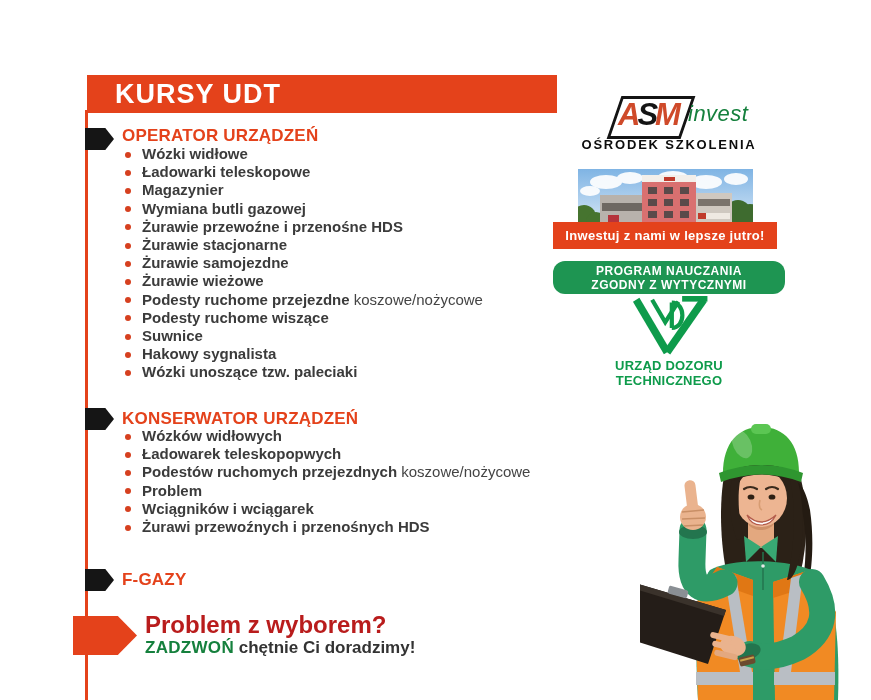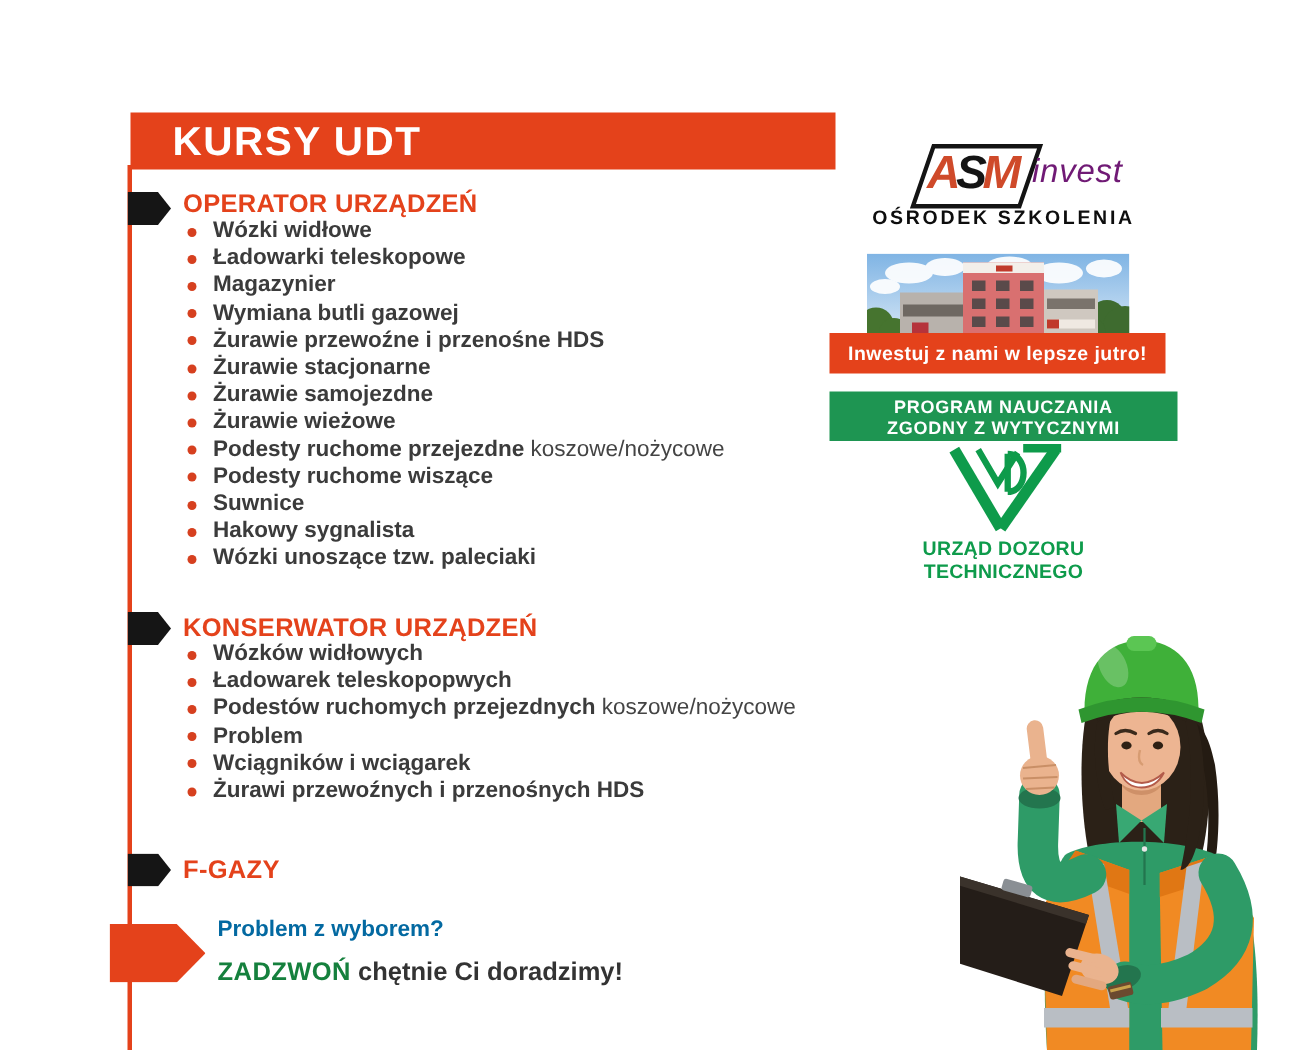--- a/index.html
+++ b/index.html
@@ -22,42 +22,42 @@
   .course-list{left:122px;margin:0;padding:0;list-style:none;}
   .course-list li{position:relative;padding-left:20px;font-size:15px;line-height:18.2px;
                   font-weight:bold;color:#3b3b3b;white-space:nowrap;}
   .course-list li::before{content:'';position:absolute;left:3px;top:6.5px;width:6px;height:6px;
                   border-radius:50%;background:#D6401F;}
   .item-light{font-weight:normal;color:#444;}
 
   
   .cta-arrow{left:73px;top:616px;width:64px;height:39px;background:#E4421B;
              clip-path:polygon(0 0,70% 0,100% 50%,70% 100%,0 100%);}
-  .cta-question{left:145px;top:611px;font-size:15px;font-weight:bold;color:#0369a1;}
+  .cta-question{left:145px;top:611px;font-size:24px;font-weight:bold;color:#b91c1c;}
   .cta-line2{left:145px;top:638px;font-size:17px;font-weight:bold;color:#333;}
   .cta-highlight{color:#15803d;letter-spacing:.3px;}
 
   
   .asm-shape{left:614px;top:96px;width:68px;height:37px;border:3px solid #141414;
              transform:skewX(-19deg);background:transparent;}
   .asm-letters{left:618px;top:96px;font-size:31px;font-style:italic;font-weight:bold;
                letter-spacing:-3px;line-height:37px;}
   .asm-a,.asm-m{color:#CF4A2A;}
   .asm-s{color:#141414;}
-  .asm-invest{left:688px;top:101px;font-size:22px;font-style:italic;color:#701a75;letter-spacing:.5px;}
+  .asm-invest{left:688px;top:101px;font-size:22px;font-style:italic;color:#15803d;letter-spacing:.5px;}
   .asm-sub{left:553px;top:137px;width:232px;text-align:center;font-size:13px;font-weight:bold;
            letter-spacing:1.8px;color:#0d0d0d;}
 
   
   .photo{left:578px;top:169px;width:175px;height:59px;overflow:hidden;}
   .orange-banner{left:553px;top:222px;width:224px;height:27px;background:#E4421B;color:#fff;
                  font-size:13px;font-weight:bold;text-align:center;line-height:27px;letter-spacing:.3px;}
   .green-banner{left:553px;top:261px;width:232px;height:33px;background:#1E9552;color:#fff;
                 font-size:12px;font-weight:bold;text-align:center;letter-spacing:.5px;
-                display:flex;flex-direction:column;justify-content:center;line-height:14px;}
+                display:flex;flex-direction:column;justify-content:center;line-height:14px;border-radius:12px;}
   .udt-logo{left:629px;top:296px;width:80px;height:60px;}
   .udt-text{left:553px;width:232px;text-align:center;font-size:13px;font-weight:bold;color:#0E9B4B;letter-spacing:.2px;}
   .udt-t1{top:358px;} .udt-t2{top:373px;}
 
   .trainer{left:640px;top:420px;width:231px;height:280px;}
 </style>
 </head>
 <body>
 
 <div class="page">

